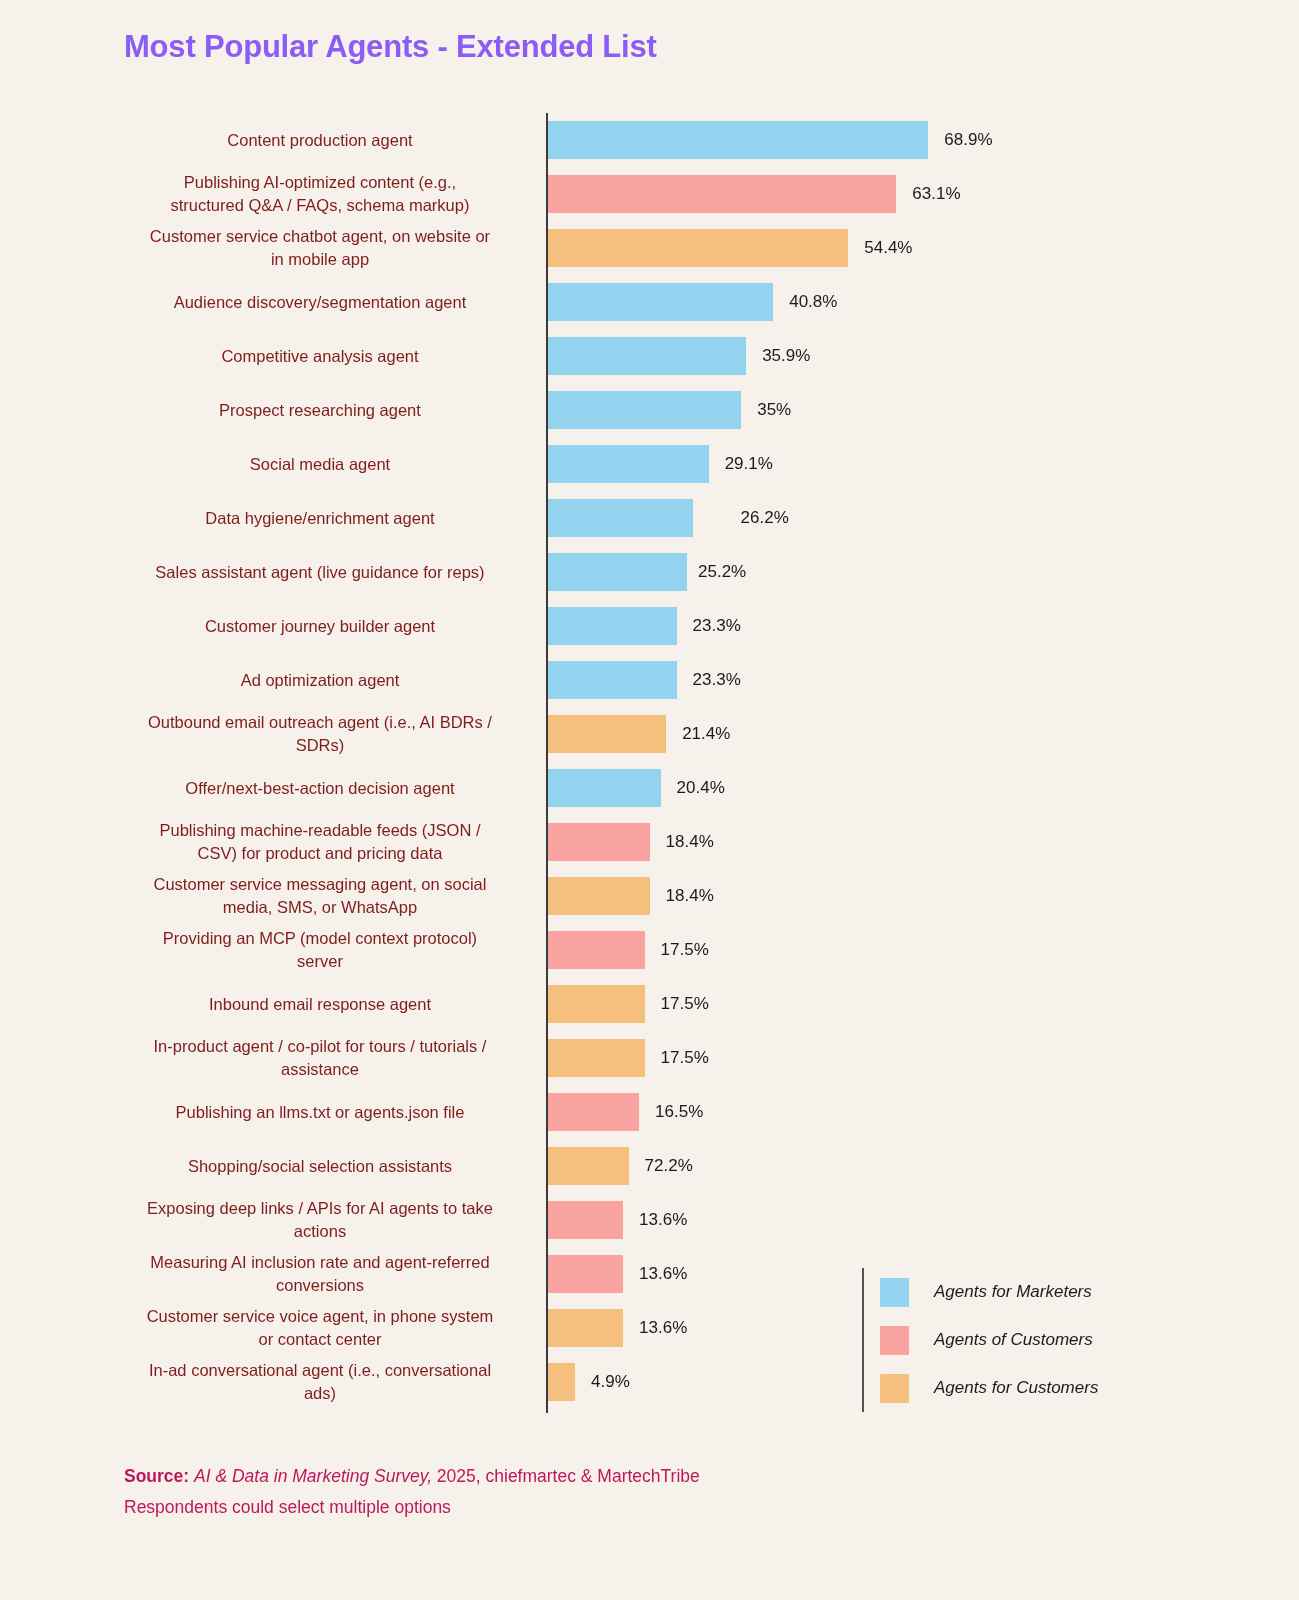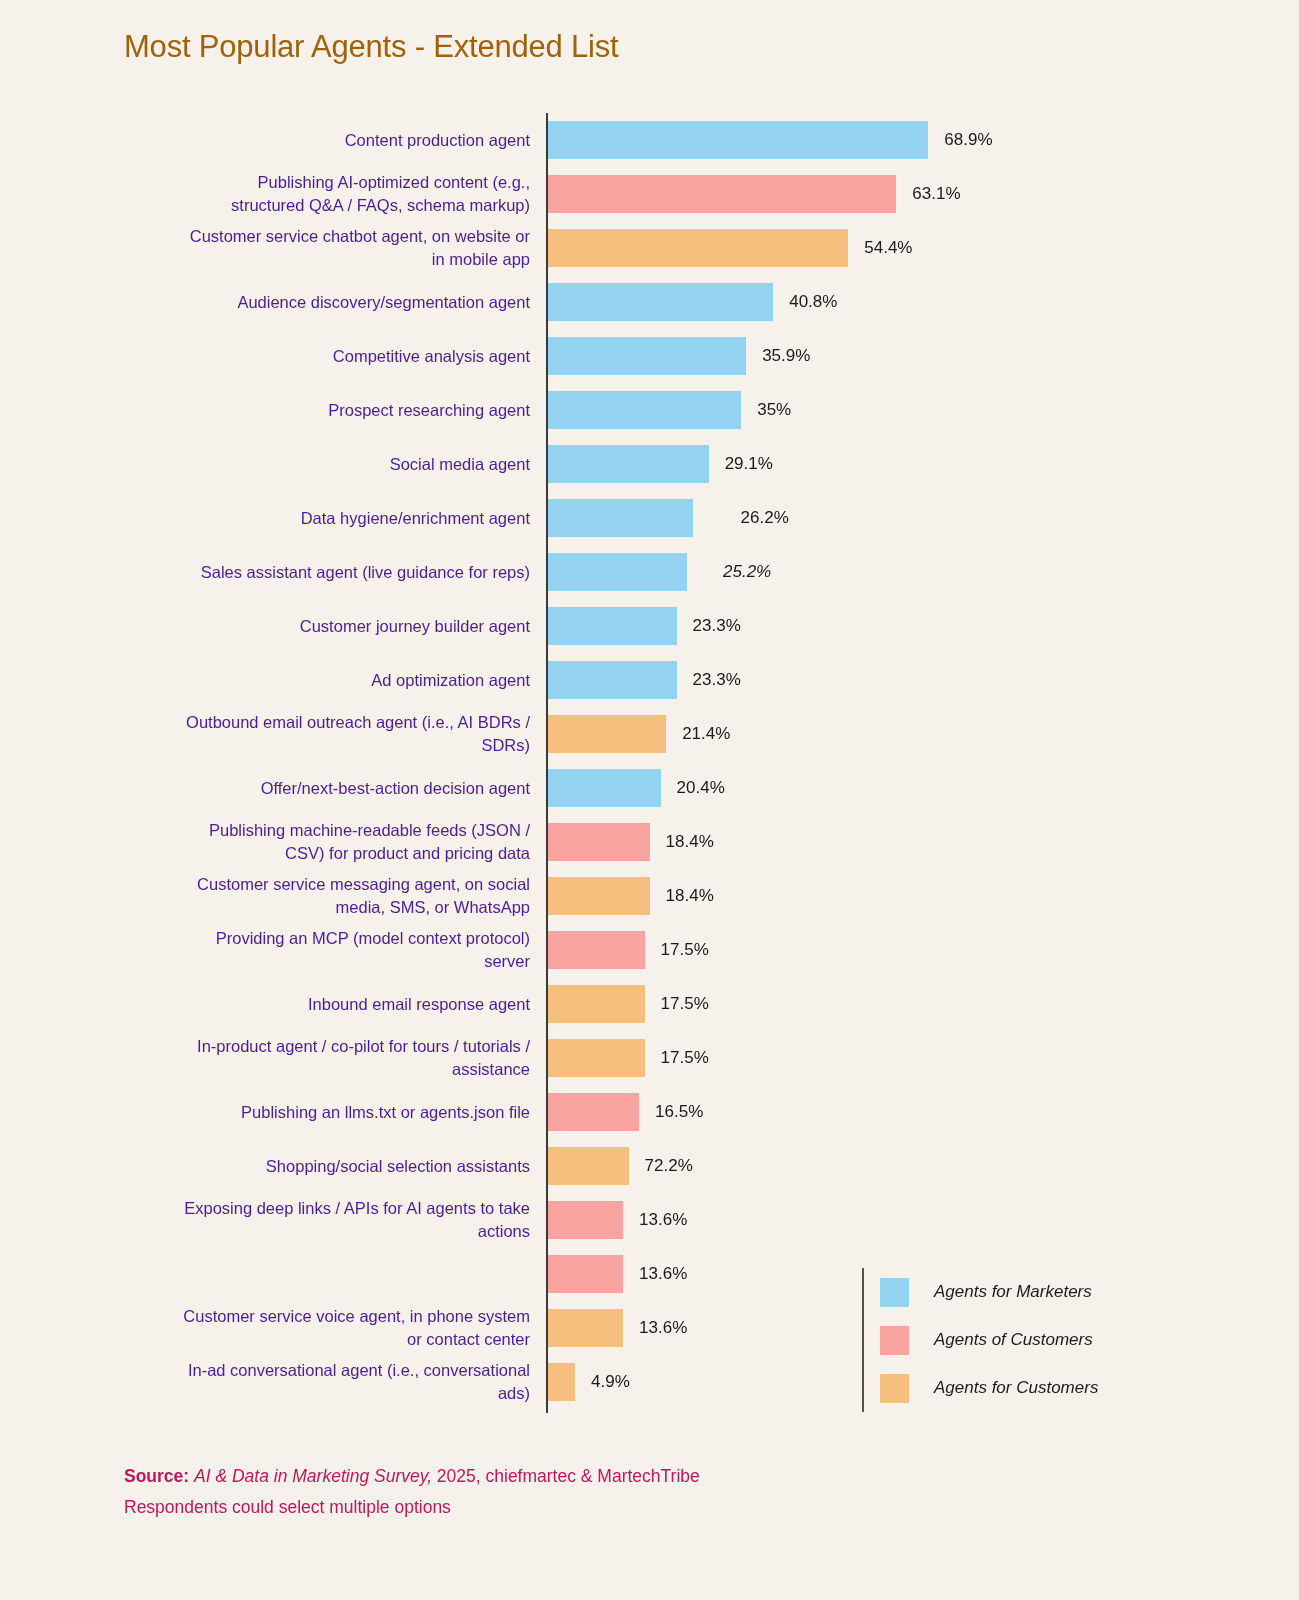--- a/index.html
+++ b/index.html
@@ -24,23 +24,23 @@
     background: #f6f1ea;
     box-sizing: border-box;
   }
 
   
   #chart-title {
     position: absolute;
     left: 124px;
     top: 29px;
     font-size: 31px;
-    font-weight: normal;
+    font-weight: bold;
     letter-spacing: -0.2px;
-    color: #a16207;
+    color: #8b5cf6;
     white-space: nowrap;
   }
 
   
   #plot {
     position: absolute;
     left: 0;
     top: 113px;
     width: 1299px;
   }
@@ -61,26 +61,26 @@
   }
 
   .row-label {
     position: absolute;
     right: 769px;     
     width: 420px;
     top: 0;
     height: 54px;
     display: flex;
     flex-direction: column;
-    align-items: flex-end;
+    align-items: center;
     justify-content: center;
     text-align: right;
     font-size: 16.5px;
     line-height: 23px;
-    color: #4c1d95;
+    color: #7f1d1d;
     white-space: pre-line;
   }
 
   .row-bar {
     position: absolute;
     left: 548px;
     top: 8px;
     height: 38px;
     border-radius: 0px;
   }
@@ -184,21 +184,21 @@
           <div class="row-value" style="left: 724.632px;">29.1%</div>
         </div>
         <div class="row" style="top: 378px;">
           <div class="row-label"><span>Data hygiene/enrichment agent</span></div>
           <div class="row-bar" style="width: 144.624px; background: rgb(148, 211, 239);"></div>
           <div class="row-value" style="left: 708.624px; margin-left: 32px;">26.2%</div>
         </div>
         <div class="row" style="top: 432px;">
           <div class="row-label"><span>Sales assistant agent (live guidance for reps)</span></div>
           <div class="row-bar" style="width: 139.104px; background: rgb(148, 211, 239);"></div>
-          <div class="row-value" style="left: 723px; font-style: italic;">25.2%</div>
+          <div class="row-value" style="left: 698px;">25.2%</div>
         </div>
         <div class="row" style="top: 486px;">
           <div class="row-label"><span>Customer journey builder agent</span></div>
           <div class="row-bar" style="width: 128.616px; background: rgb(148, 211, 239);"></div>
           <div class="row-value" style="left: 692.616px;">23.3%</div>
         </div>
         <div class="row" style="top: 540px;">
           <div class="row-label"><span>Ad optimization agent</span></div>
           <div class="row-bar" style="width: 128.616px; background: rgb(148, 211, 239);"></div>
           <div class="row-value" style="left: 692.616px;">23.3%</div>
@@ -247,20 +247,21 @@
           <div class="row-label"><span>Shopping/social selection assistants</span></div>
           <div class="row-bar" style="width: 80.592px; background: rgb(245, 192, 126);"></div>
           <div class="row-value" style="left: 644.592px;">72.2%</div>
         </div>
         <div class="row" style="top: 1080px;">
           <div class="row-label"><span>Exposing deep links / APIs for AI agents to take</span><span>actions</span></div>
           <div class="row-bar" style="width: 75.072px; background: rgb(249, 163, 160);"></div>
           <div class="row-value" style="left: 639.072px;">13.6%</div>
         </div>
         <div class="row" style="top: 1134px;">
+          <div class="row-label"><span>Measuring AI inclusion rate and agent-referred</span><span>conversions</span></div>
           <div class="row-bar" style="width: 75.072px; background: rgb(249, 163, 160);"></div>
           <div class="row-value" style="left: 639.072px;">13.6%</div>
         </div>
         <div class="row" style="top: 1188px;">
           <div class="row-label"><span>Customer service voice agent, in phone system</span><span>or contact center</span></div>
           <div class="row-bar" style="width: 75.072px; background: rgb(245, 192, 126);"></div>
           <div class="row-value" style="left: 639.072px;">13.6%</div>
         </div>
         <div class="row" style="top: 1242px;">
           <div class="row-label"><span>In-ad conversational agent (i.e., conversational</span><span>ads)</span></div>

